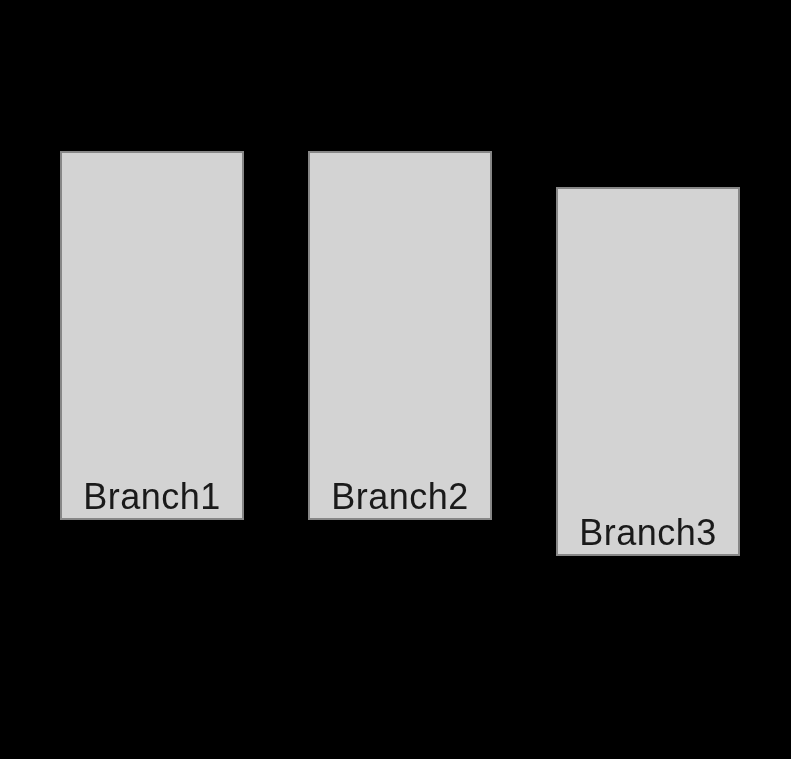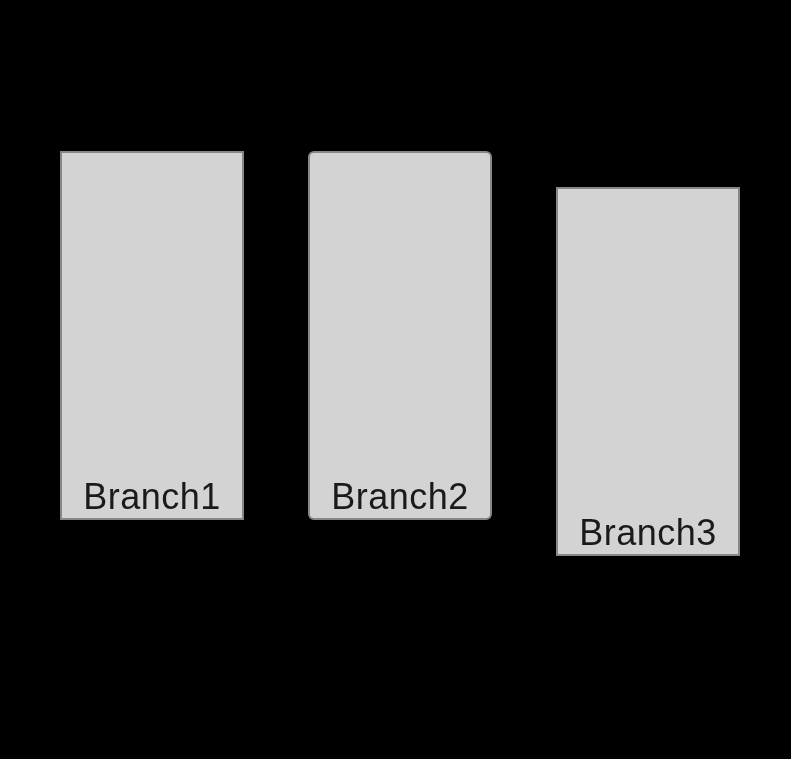--- a/index.html
+++ b/index.html
@@ -19,21 +19,21 @@
     width: 184px;
     height: 369px;
     background: var(--box-fill, #d3d3d3);
     border: 2px solid var(--box-border, #878787);
     box-sizing: border-box;
     display: flex;
     align-items: flex-end;
     justify-content: center;
   }
   .box-1 { left: 60px; }
-  .box-2 { left: 308px; border-radius: 6px; }
+  .box-2 { left: 308px; }
   .box-3 { left: 556px; margin-top: 36px; }
   .branch-label {
     font-family: "Liberation Sans", sans-serif;
     font-size: 36px;
     font-weight: 400;
     color: var(--label-text, #1a1a1a);
     letter-spacing: 0.5px;
     user-select: none;
   }
 </style>

